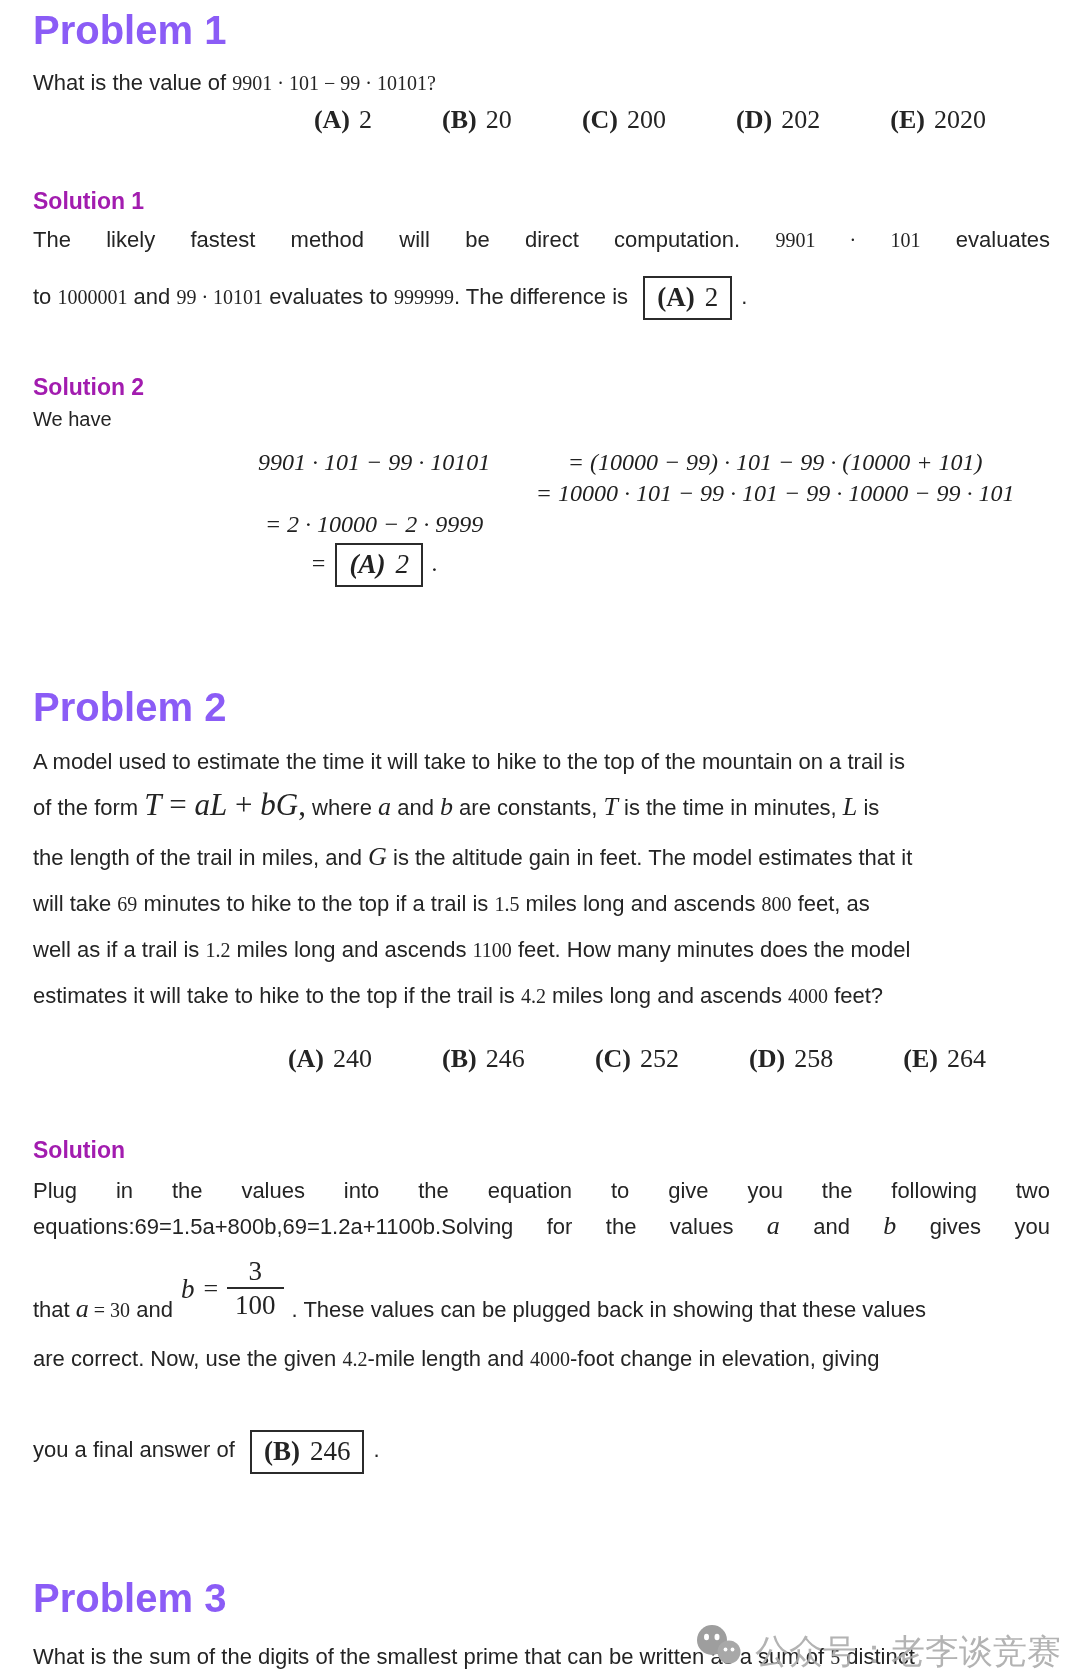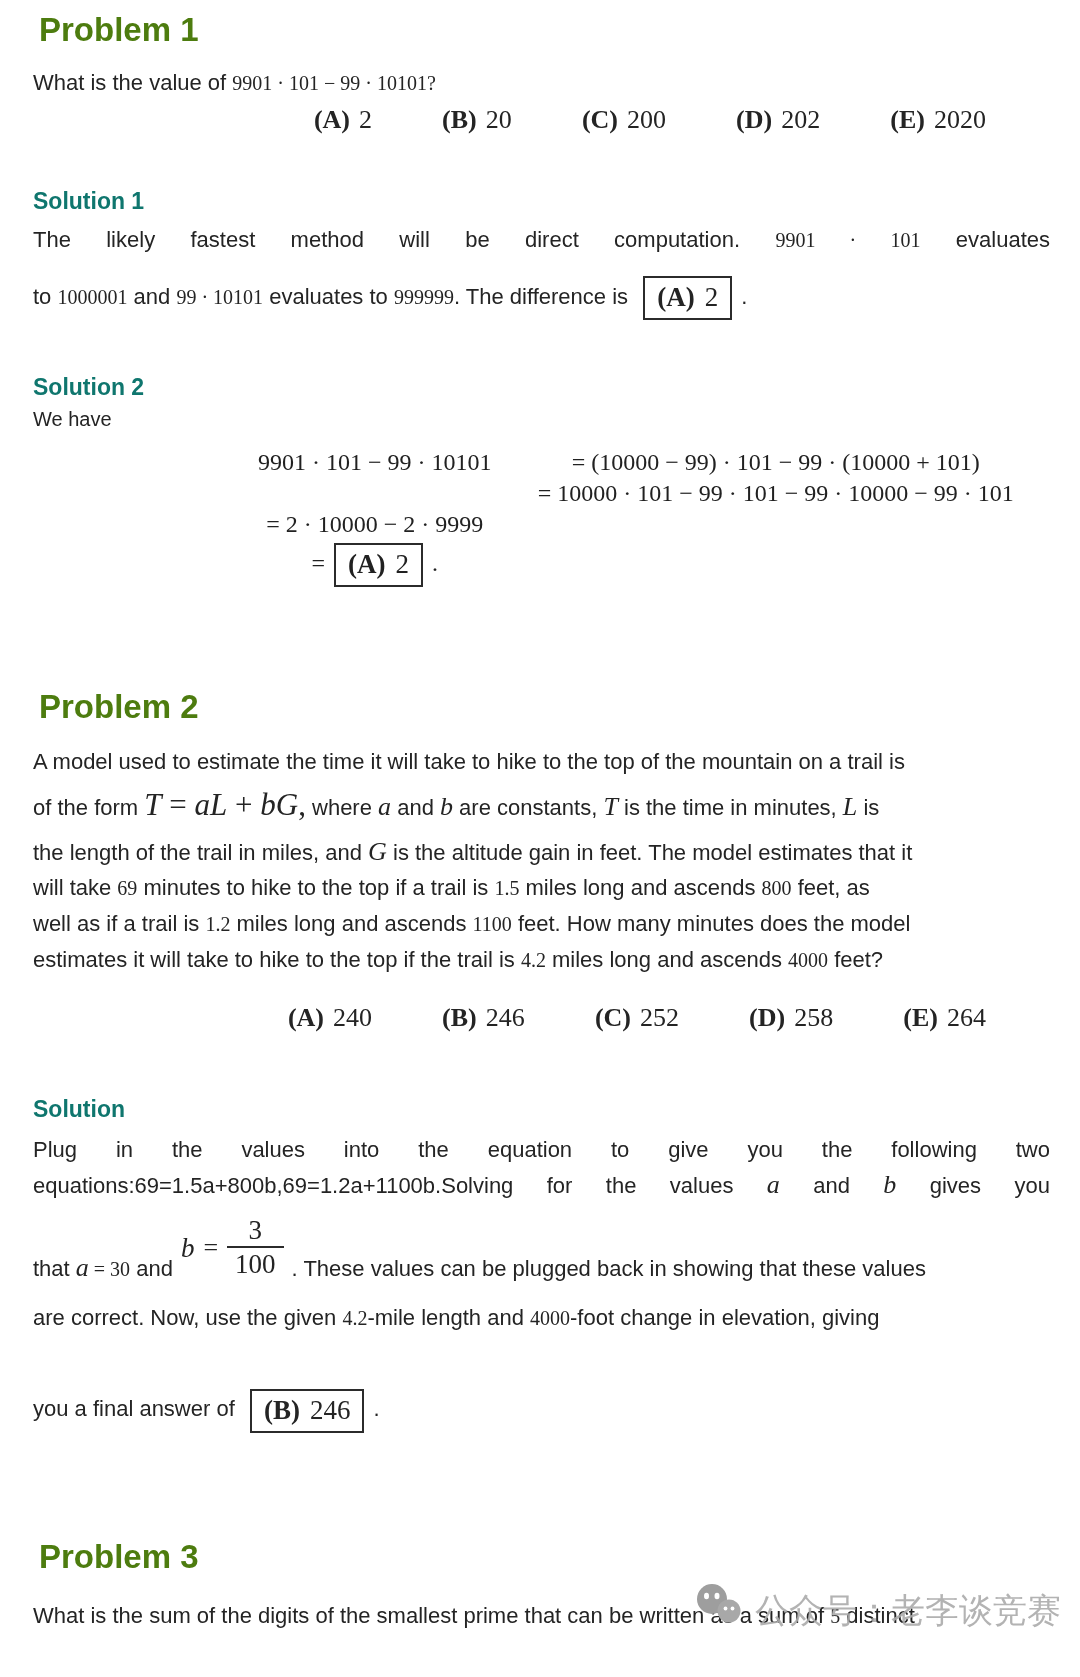--- a/index.html
+++ b/index.html
@@ -2,23 +2,23 @@
 <html><head>
 <meta charset="utf-8">
 <style>
   html,body{margin:0;padding:0;background:#ffffff;}
   body{width:1080px;height:1677px;overflow:hidden;color:#212121;
        font-family:"Liberation Sans",sans-serif;}
   .page{padding:0 30px 0 33px;}
 
   
   .h-problem{font-family:"Liberation Sans",sans-serif;font-weight:700;
-             font-size:33px;line-height:40px;color:#4d7c0f;margin:6px;}
+             font-size:40px;line-height:40px;color:#8b5cf6;margin:0;}
   .h-solution{font-family:"Liberation Sans",sans-serif;font-weight:700;
-              font-size:23px;line-height:28px;color:#0f766e;margin:0;}
+              font-size:23px;line-height:28px;color:#a21caf;margin:0;}
 
   
   .line{font-size:22px;line-height:34px;font-weight:400;color:#242424;}
   .justify{text-align:justify;text-align-last:justify;}
 
   
   .seg-b{font-family:"Liberation Sans",sans-serif;}
   .seg-m{font-family:"Liberation Serif",serif;font-size:20px;}
   .seg-i{font-family:"Liberation Serif",serif;font-style:italic;font-size:26px;}
   .seg-M{font-family:"Liberation Serif",serif;font-size:31px;}
@@ -32,21 +32,21 @@
 
   
   .ansbox{display:inline-block;border:2px solid #2b2b2b;padding:2px 12px 4px;
           font-family:"Liberation Serif",serif;font-size:27px;line-height:34px;
           margin:0 9px;vertical-align:middle;background:#fff;}
   .ansbox .ol{font-weight:700;}
   .ansbox .ov{font-weight:400;margin-left:10px;}
 
   
   .eqblock{margin:16px 0 0 225px;display:grid;grid-template-columns:max-content auto;
-           column-gap:10px;font-family:"Liberation Serif",serif;font-size:24px;}
+           column-gap:10px;font-family:"Liberation Serif",serif;font-size:24px;font-style:italic;}
   .eq-lhs{text-align:right;line-height:31px;}
   .eq-rhs{text-align:center;line-height:31px;}
   .eq-final{line-height:46px;}
 
   
   .bexp{display:inline-flex;align-items:center;gap:9px;position:relative;
         top:-19px;margin:0 8px;}
   .bexp .blhs{font-family:"Liberation Serif",serif;font-style:italic;font-size:27px;}
   .bexp .beq{font-family:"Liberation Serif",serif;font-size:26px;}
   .frac{display:inline-flex;flex-direction:column;align-items:center;}
@@ -57,21 +57,21 @@
   
   .mt-q{margin-top:16px;}
   .mt-opts{margin-top:4px;}
   .mt-sol{margin-top:50px;}
   .mt-parafirst{margin-top:8px;}
   .mt-boxline{margin-top:14px;line-height:52px;}
   .mt-wehave{margin-top:6px;line-height:24px;font-size:20px;}
   .mt-p2{margin-top:100px;}
   .mt-p2para{margin-top:18px;}
   .lh-formula{line-height:52px;}
-  .lh-35{line-height:35px;}
+  .lh-35{line-height:46px;}
   .mt-opts2{margin-top:24px;}
   .mt-sol2h{margin-top:60px;}
   .mt-s2l1{margin-top:10px;}
   .lh-36{line-height:36px;}
   .mt-fracline{margin-top:30px;}
   .mt-ansline{margin-top:45px;line-height:56px;}
   .mt-p3{margin-top:100px;}
   .mt-p3line{margin-top:22px;position:relative;}
 
   

